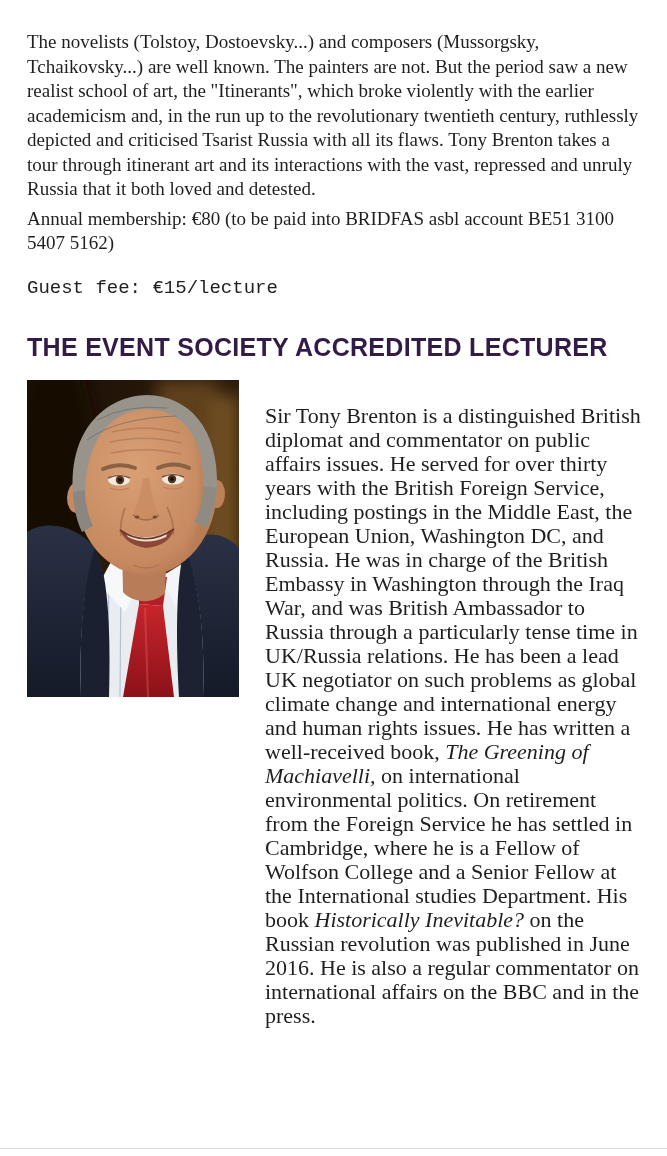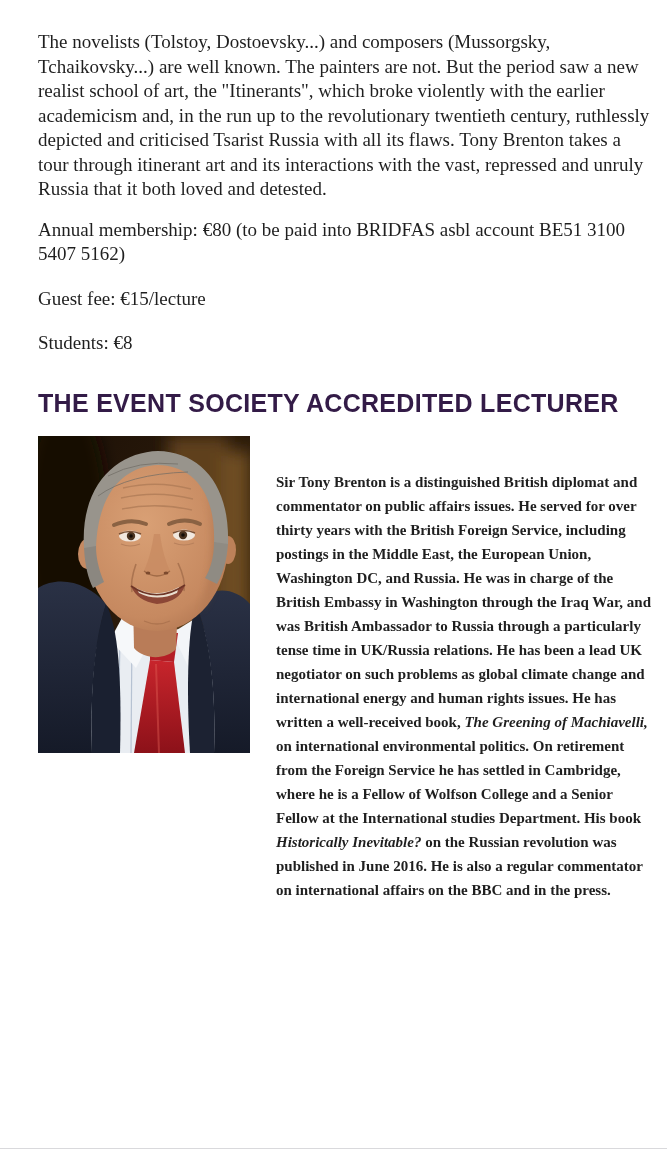--- a/index.html
+++ b/index.html
@@ -4,83 +4,81 @@
 <style>
   * { margin:0; padding:0; box-sizing:border-box; }
   html,body { background:#ffffff; }
   body {
     width:667px; height:1156px;
     position:relative;
     font-family:"Liberation Serif", serif;
     color:#1f1f1f;
     overflow:hidden;
   }
-  .content { padding:30px 25px 0 38px; width:667px; }
+  .content { padding:30px 25px 0 27px; width:667px; }
   .intro {
     font-size:19px; line-height:24.5px; color:#1f1f1f;
     width:615px;
   }
   .section-heading {
     font-family:"Liberation Sans", sans-serif;
     font-weight:700;
     font-size:25px; line-height:27px;
     letter-spacing:0.3px;
     color:#331b47;
     margin-top:31px;
   }
   .body-text {
     font-size:19px; line-height:24.5px;
     width:615px;
   }
-  .booking-membership { margin-top:16px;font-family:Liberation Serif, serif; }
-  .booking-guest, .booking-students { margin-top:20px; }
+  .booking-membership { margin-top:5px;font-family:Liberation Serif, serif; }
+  .booking-guest, .booking-students { margin-top:20px;font-family:Liberation Mono, monospace; }
   .lecturer-heading { margin-top:34px; }
   .lecturer-row { margin-top:19px; display:flex; align-items:flex-start; }
   .portrait {
     width:212px; height:317px; flex:0 0 212px;
     margin-right:26px;
     overflow:hidden;
     background:#241507;
   }
   .portrait svg { display:block; }
   .lecturer-text { width:377px; }
   .lecturer-name {
     font-family:"Liberation Sans", sans-serif;
     font-weight:700;
     font-size:18px; line-height:22px;
     letter-spacing:1px;
     color:#3b4150;
     margin-top:22px;
   }
   .bio {
-    margin-top:34px;
-    font-size:15px; line-height:24px;
+    margin-top:24px;
+    font-size:22px; line-height:24px;
     width:377px;
-    font-weight:bold;
   }
   .bio em { font-style:italic; }
   .bottom-divider {
     position:absolute; left:0; right:0; top:1148px;
     border:none; border-top:1px solid #d9d9dc;
     width:667px;
   }
 </style>
 </head>
 <body>
 
 <main class="content">
 
   <p class="intro">The novelists (Tolstoy, Dostoevsky...) and composers (Mussorgsky, Tchaikovsky...) are well known. The painters are not. But the period saw a new realist school of art, the "Itinerants", which broke violently with the earlier academicism and, in the run up to the revolutionary twentieth century, ruthlessly depicted and criticised Tsarist Russia with all its flaws. Tony Brenton takes a tour through itinerant art and its interactions with the vast, repressed and unruly Russia that it both loved and detested.</p>
 
 
   <p class="body-text booking-membership">Annual membership: €80 (to be paid into BRIDFAS asbl account BE51 3100 5407 5162)</p>
 
   <p class="body-text booking-guest">Guest fee: €15/lecture</p>
 
-  <p class="body-text booking-students">Students: €8</p>
 
   <h2 class="section-heading lecturer-heading">THE EVENT SOCIETY ACCREDITED LECTURER</h2>
 
   <section class="lecturer-row">
 
     <figure class="portrait" aria-label="Portrait photo of Sir Anthony Brenton: grey-haired man smiling, dark suit, striped shirt, red tie, dark brown background">
       <svg viewBox="0 0 212 317" width="212" height="317" role="img">
         <defs>
           <linearGradient id="bgGrad" x1="0" y1="0" x2="1" y2="1">
             <stop offset="0" stop-color="#1c1006"></stop>

